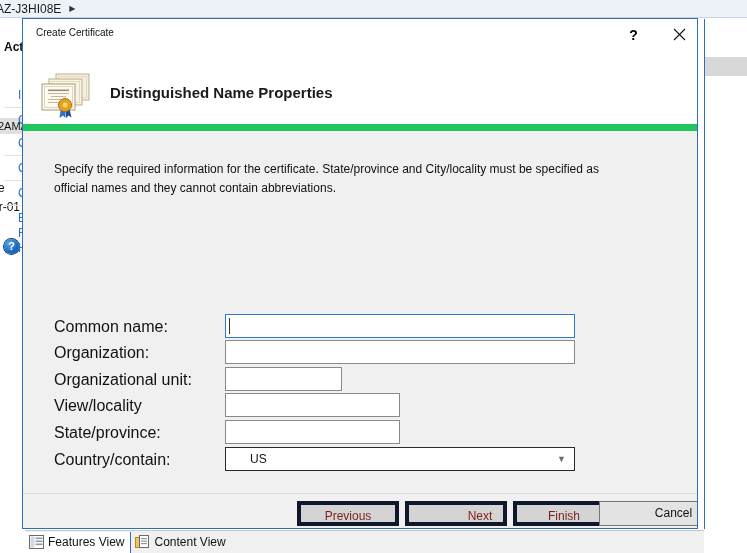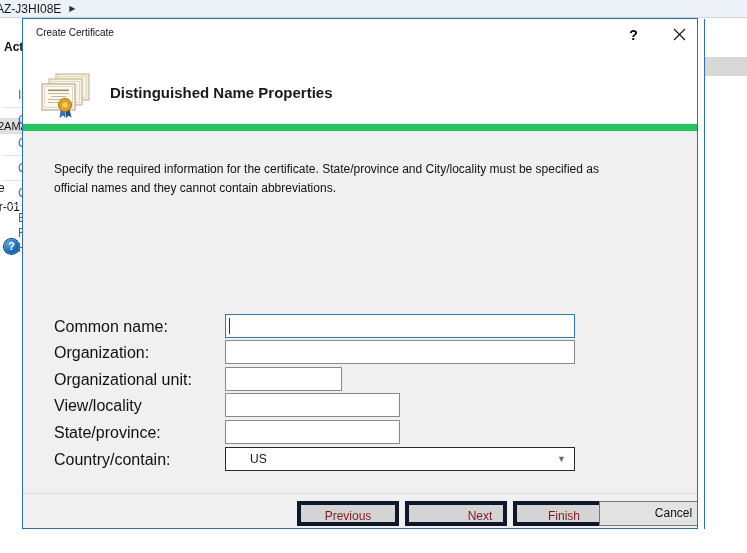--- a/index.html
+++ b/index.html
@@ -415,20 +415,42 @@
   <div class="action-link" style="top:161px">Cre</div>
   <div class="action-sep" style="top:180px"></div>
   <div class="action-link" style="top:186px">Cre</div>
   <div class="action-sep" style="top:205px"></div>
   <div class="action-link" style="top:211px">Ena</div>
   <div class="action-link" style="top:226px">Ren</div>
 
   <div id="help-icon-badge">?</div>
   <div class="action-link" style="top:241px">Hel</div>
 
+  <div id="view-tabs">
+    <div class="view-tab selected">
+      <svg class="tab-ico" viewBox="0 0 15 14">
+        <rect x="0.5" y="0.5" width="14" height="13" fill="#ffffff" stroke="#6b6b6b"></rect>
+        <rect x="1.5" y="1.5" width="4" height="11" fill="#cfd8e3"></rect>
+        <rect x="6.5" y="2.5" width="7" height="1.6" fill="#8f9aa8"></rect>
+        <rect x="6.5" y="5.5" width="7" height="1.6" fill="#8f9aa8"></rect>
+        <rect x="6.5" y="8.5" width="7" height="1.6" fill="#8f9aa8"></rect>
+      </svg>
+      <span>Features View</span>
+    </div>
+    <div class="view-tab">
+      <svg class="tab-ico" viewBox="0 0 15 14">
+        <rect x="0.5" y="2.5" width="9" height="10" fill="#f2c45a" stroke="#b38b20"></rect>
+        <rect x="4.5" y="0.5" width="9" height="12" fill="#ffffff" stroke="#6b6b6b"></rect>
+        <rect x="6" y="3" width="6" height="1.2" fill="#8f9aa8"></rect>
+        <rect x="6" y="5.5" width="6" height="1.2" fill="#8f9aa8"></rect>
+        <rect x="6" y="8" width="6" height="1.2" fill="#8f9aa8"></rect>
+      </svg>
+      <span>Content View</span>
+    </div>
+  </div>
 </div>
 
 <div id="dialog">
 
   <div id="dialog-titlebar">
     <span id="dialog-title">Create Certificate</span>
 
     <button class="titlebar-btn" id="help-button">
       <span id="help-glyph">?</span>
     </button>

